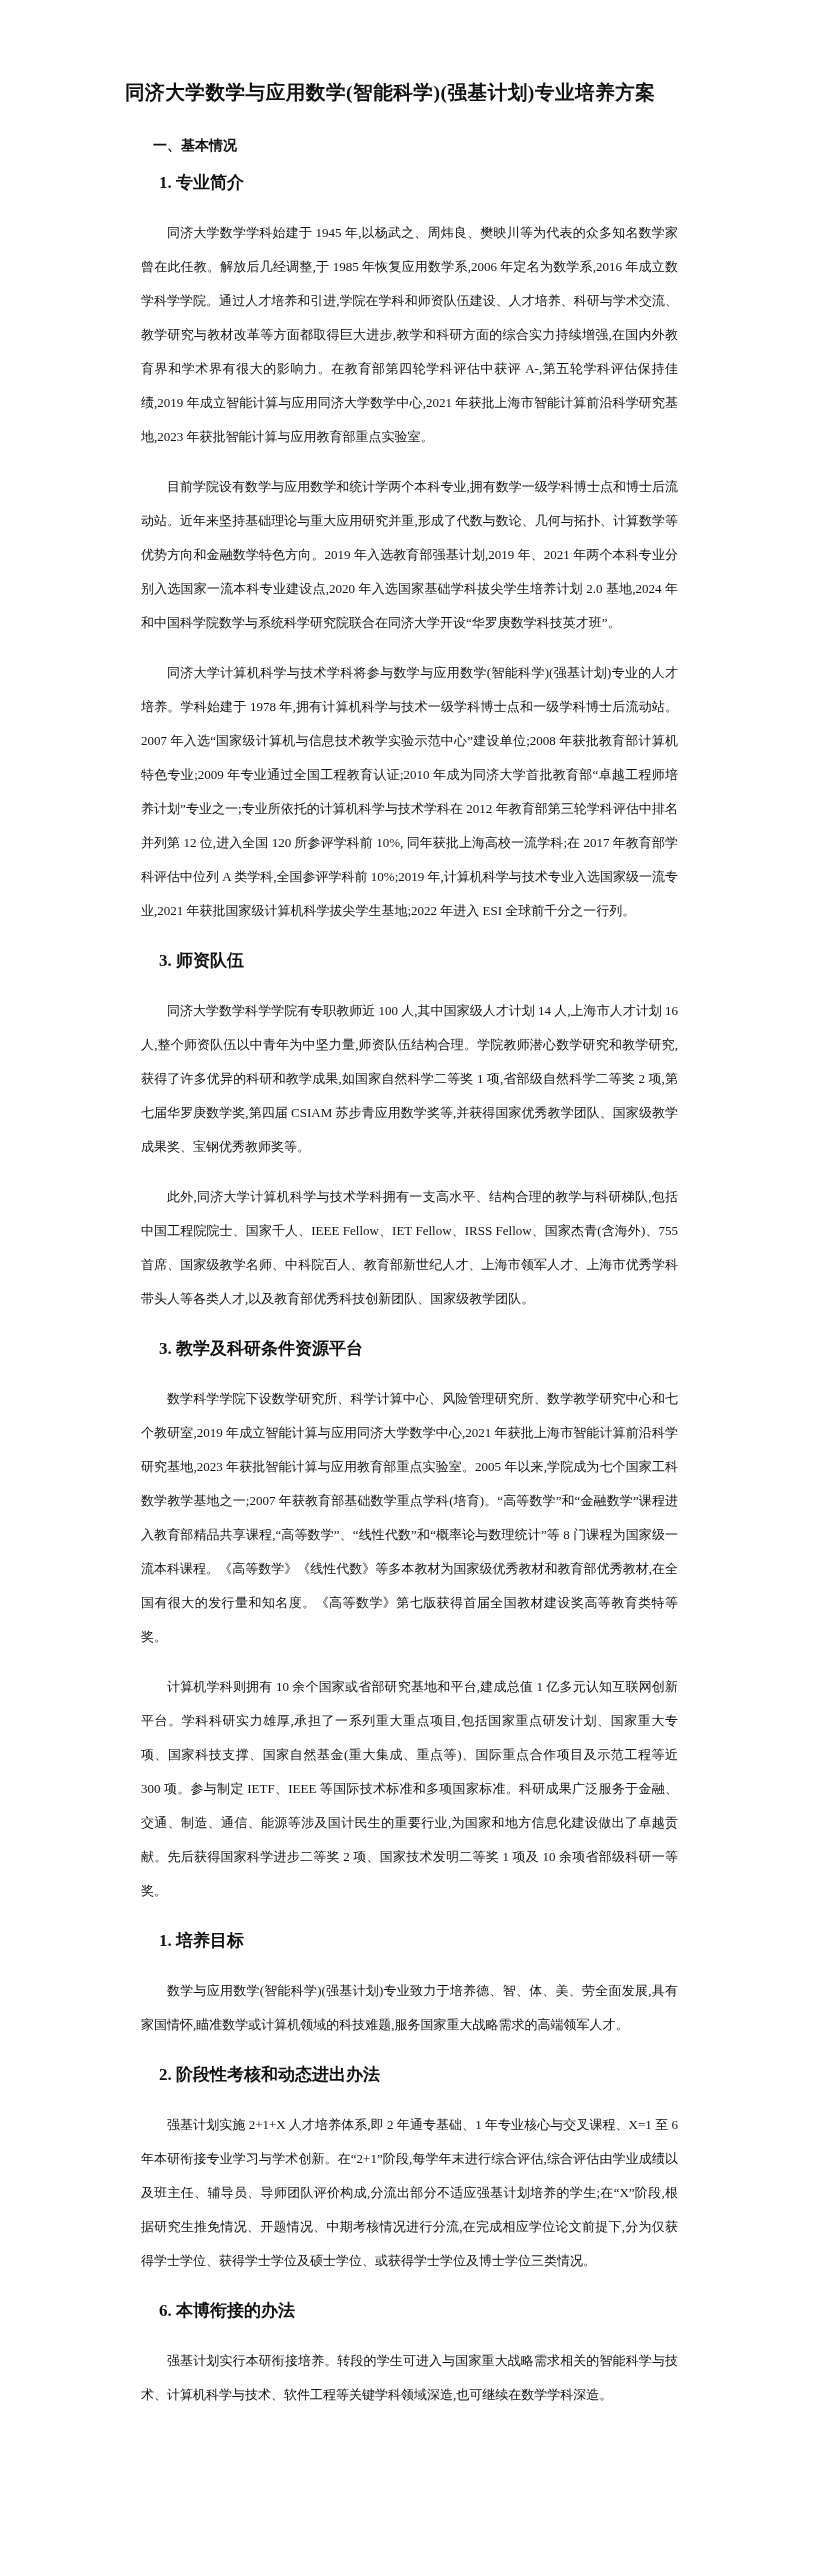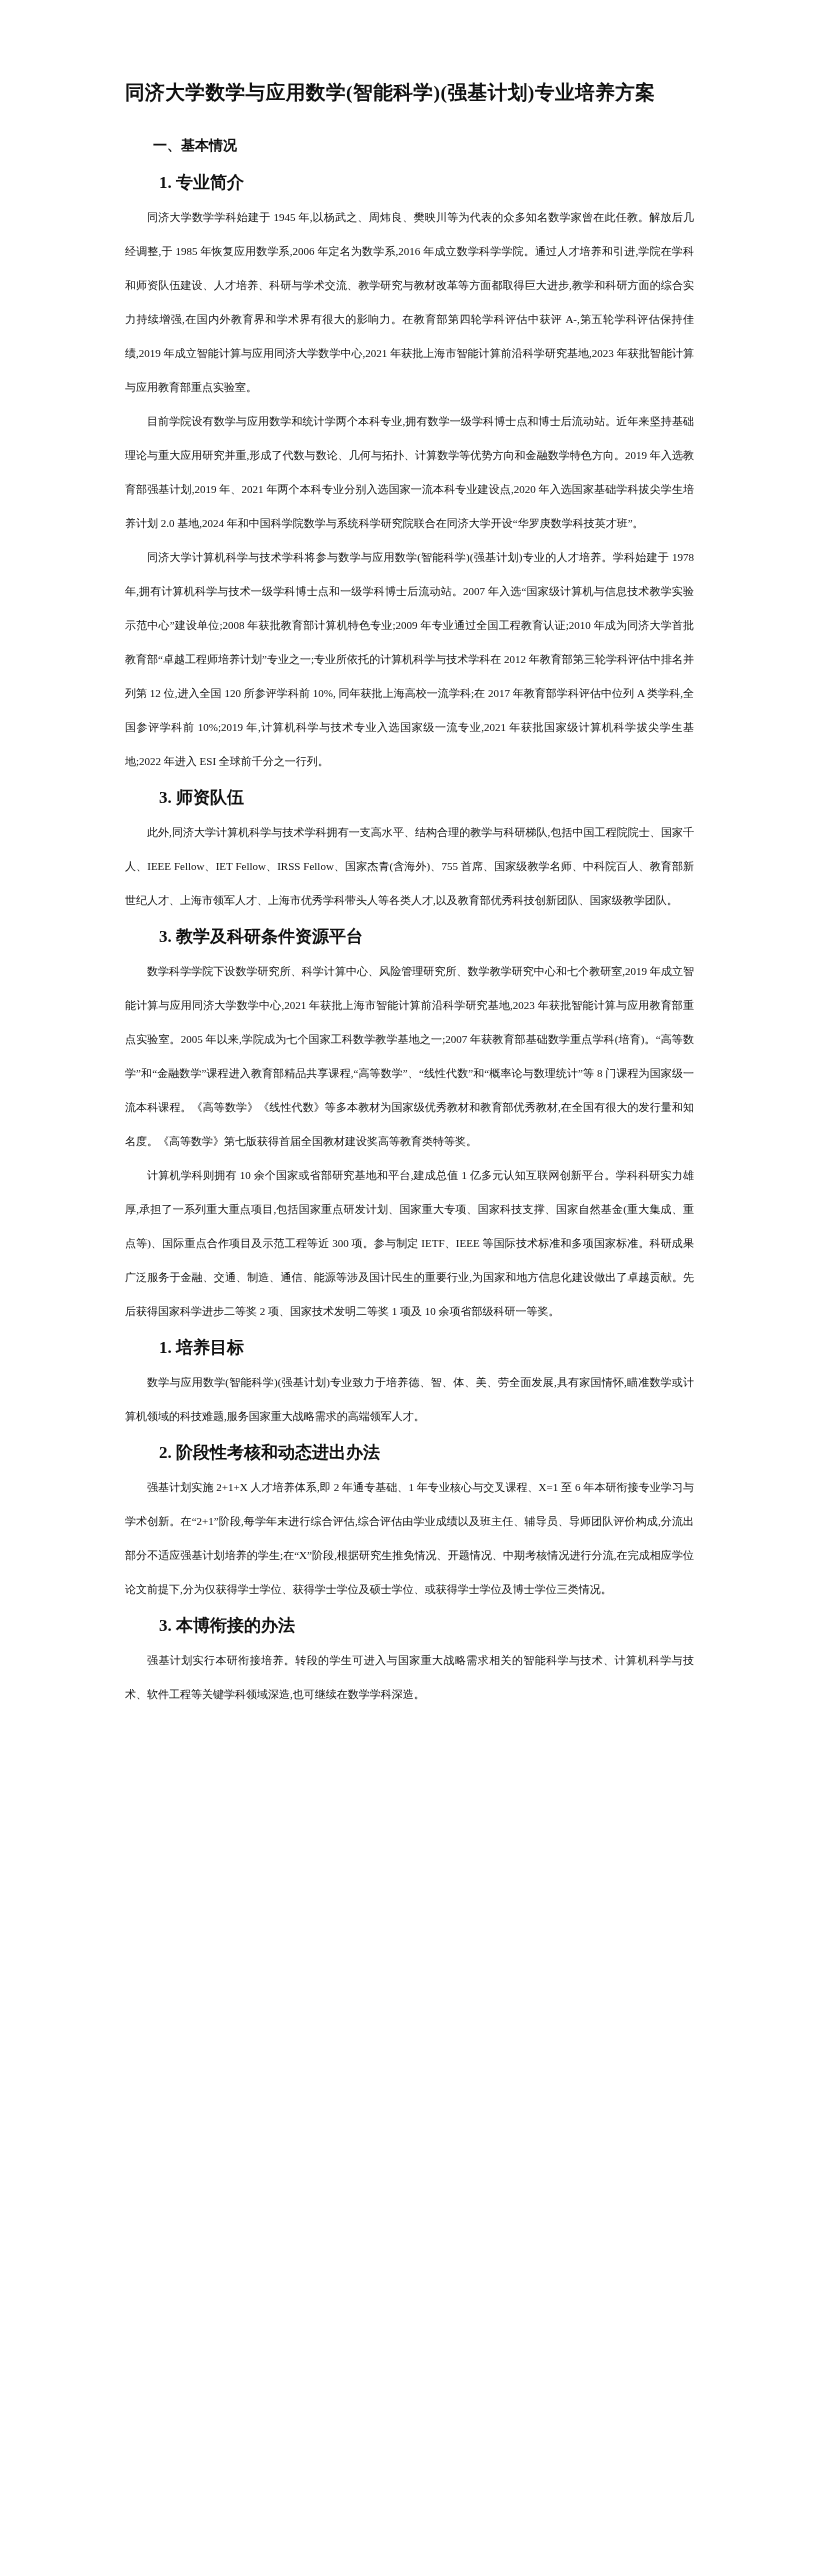--- a/index.html
+++ b/index.html
@@ -37,44 +37,45 @@
     margin: 5.2px 0 0 0;
   }
   .subheading {
     font-size: 17px;
     font-weight: bold;
     line-height: 34px;
     text-indent: 2em;
     margin: 3.1px 0 0 0;
   }
   .paragraph {
-    font-size: 11px;
+    font-size: 13px;
     line-height: 34px;
     text-indent: 2em;
     text-align: justify;
-    margin: 0;
+    margin: 16px;
   }
 </style>
 </head>
 <body style="background: rgb(255, 255, 255); color: rgb(17, 17, 17);">
 
 <main class="page">
   <h1 class="title">同济大学数学与应用数学(智能科学)(强基计划)专业培养方案</h1>
   <div id="doc-body">
       <h2 class="heading">一、基本情况</h2>
       <h3 class="subheading">1. 专业简介</h3>
       <p class="paragraph">同济大学数学学科始建于 1945 年,以杨武之、周炜良、樊映川等为代表的众多知名数学家曾在此任教。解放后几经调整,于 1985 年恢复应用数学系,2006 年定名为数学系,2016 年成立数学科学学院。通过人才培养和引进,学院在学科和师资队伍建设、人才培养、科研与学术交流、教学研究与教材改革等方面都取得巨大进步,教学和科研方面的综合实力持续增强,在国内外教育界和学术界有很大的影响力。在教育部第四轮学科评估中获评 A-,第五轮学科评估保持佳绩,2019 年成立智能计算与应用同济大学数学中心,2021 年获批上海市智能计算前沿科学研究基地,2023 年获批智能计算与应用教育部重点实验室。</p>
       <p class="paragraph">目前学院设有数学与应用数学和统计学两个本科专业,拥有数学一级学科博士点和博士后流动站。近年来坚持基础理论与重大应用研究并重,形成了代数与数论、几何与拓扑、计算数学等优势方向和金融数学特色方向。2019 年入选教育部强基计划,2019 年、2021 年两个本科专业分别入选国家一流本科专业建设点,2020 年入选国家基础学科拔尖学生培养计划 2.0 基地,2024 年和中国科学院数学与系统科学研究院联合在同济大学开设“华罗庚数学科技英才班”。</p>
       <p class="paragraph">同济大学计算机科学与技术学科将参与数学与应用数学(智能科学)(强基计划)专业的人才培养。学科始建于 1978 年,拥有计算机科学与技术一级学科博士点和一级学科博士后流动站。2007 年入选“国家级计算机与信息技术教学实验示范中心”建设单位;2008 年获批教育部计算机特色专业;2009 年专业通过全国工程教育认证;2010 年成为同济大学首批教育部“卓越工程师培养计划”专业之一;专业所依托的计算机科学与技术学科在 2012 年教育部第三轮学科评估中排名并列第 12 位,进入全国 120 所参评学科前 10%, 同年获批上海高校一流学科;在 2017 年教育部学科评估中位列 A 类学科,全国参评学科前 10%;2019 年,计算机科学与技术专业入选国家级一流专业,2021 年获批国家级计算机科学拔尖学生基地;2022 年进入 ESI 全球前千分之一行列。</p>
       <h3 class="subheading">3. 师资队伍</h3>
+      <p class="paragraph">同济大学数学科学学院有专职教师近 100 人,其中国家级人才计划 14 人,上海市人才计划 16 人,整个师资队伍以中青年为中坚力量,师资队伍结构合理。学院教师潜心数学研究和教学研究,获得了许多优异的科研和教学成果,如国家自然科学二等奖 1 项,省部级自然科学二等奖 2 项,第七届华罗庚数学奖,第四届 CSIAM 苏步青应用数学奖等,并获得国家优秀教学团队、国家级教学成果奖、宝钢优秀教师奖等。</p>
       <p class="paragraph">此外,同济大学计算机科学与技术学科拥有一支高水平、结构合理的教学与科研梯队,包括中国工程院院士、国家千人、IEEE Fellow、IET Fellow、IRSS Fellow、国家杰青(含海外)、755 首席、国家级教学名师、中科院百人、教育部新世纪人才、上海市领军人才、上海市优秀学科带头人等各类人才,以及教育部优秀科技创新团队、国家级教学团队。</p>
       <h3 class="subheading">3. 教学及科研条件资源平台</h3>
       <p class="paragraph">数学科学学院下设数学研究所、科学计算中心、风险管理研究所、数学教学研究中心和七个教研室,2019 年成立智能计算与应用同济大学数学中心,2021 年获批上海市智能计算前沿科学研究基地,2023 年获批智能计算与应用教育部重点实验室。2005 年以来,学院成为七个国家工科数学教学基地之一;2007 年获教育部基础数学重点学科(培育)。“高等数学”和“金融数学”课程进入教育部精品共享课程,“高等数学”、“线性代数”和“概率论与数理统计”等 8 门课程为国家级一流本科课程。《高等数学》《线性代数》等多本教材为国家级优秀教材和教育部优秀教材,在全国有很大的发行量和知名度。《高等数学》第七版获得首届全国教材建设奖高等教育类特等奖。</p>
       <p class="paragraph">计算机学科则拥有 10 余个国家或省部研究基地和平台,建成总值 1 亿多元认知互联网创新平台。学科科研实力雄厚,承担了一系列重大重点项目,包括国家重点研发计划、国家重大专项、国家科技支撑、国家自然基金(重大集成、重点等)、国际重点合作项目及示范工程等近 300 项。参与制定 IETF、IEEE 等国际技术标准和多项国家标准。科研成果广泛服务于金融、交通、制造、通信、能源等涉及国计民生的重要行业,为国家和地方信息化建设做出了卓越贡献。先后获得国家科学进步二等奖 2 项、国家技术发明二等奖 1 项及 10 余项省部级科研一等奖。</p>
       <h3 class="subheading">1. 培养目标</h3>
       <p class="paragraph">数学与应用数学(智能科学)(强基计划)专业致力于培养德、智、体、美、劳全面发展,具有家国情怀,瞄准数学或计算机领域的科技难题,服务国家重大战略需求的高端领军人才。</p>
       <h3 class="subheading">2. 阶段性考核和动态进出办法</h3>
       <p class="paragraph">强基计划实施 2+1+X 人才培养体系,即 2 年通专基础、1 年专业核心与交叉课程、X=1 至 6 年本研衔接专业学习与学术创新。在“2+1”阶段,每学年末进行综合评估,综合评估由学业成绩以及班主任、辅导员、导师团队评价构成,分流出部分不适应强基计划培养的学生;在“X”阶段,根据研究生推免情况、开题情况、中期考核情况进行分流,在完成相应学位论文前提下,分为仅获得学士学位、获得学士学位及硕士学位、或获得学士学位及博士学位三类情况。</p>
-      <h3 class="subheading">3. 本博衔接的办法</h3>
+      <h3 class="subheading">6. 本博衔接的办法</h3>
       <p class="paragraph">强基计划实行本研衔接培养。转段的学生可进入与国家重大战略需求相关的智能科学与技术、计算机科学与技术、软件工程等关键学科领域深造,也可继续在数学学科深造。</p>
     </div>
 </main>
 
 
 </body></html>

